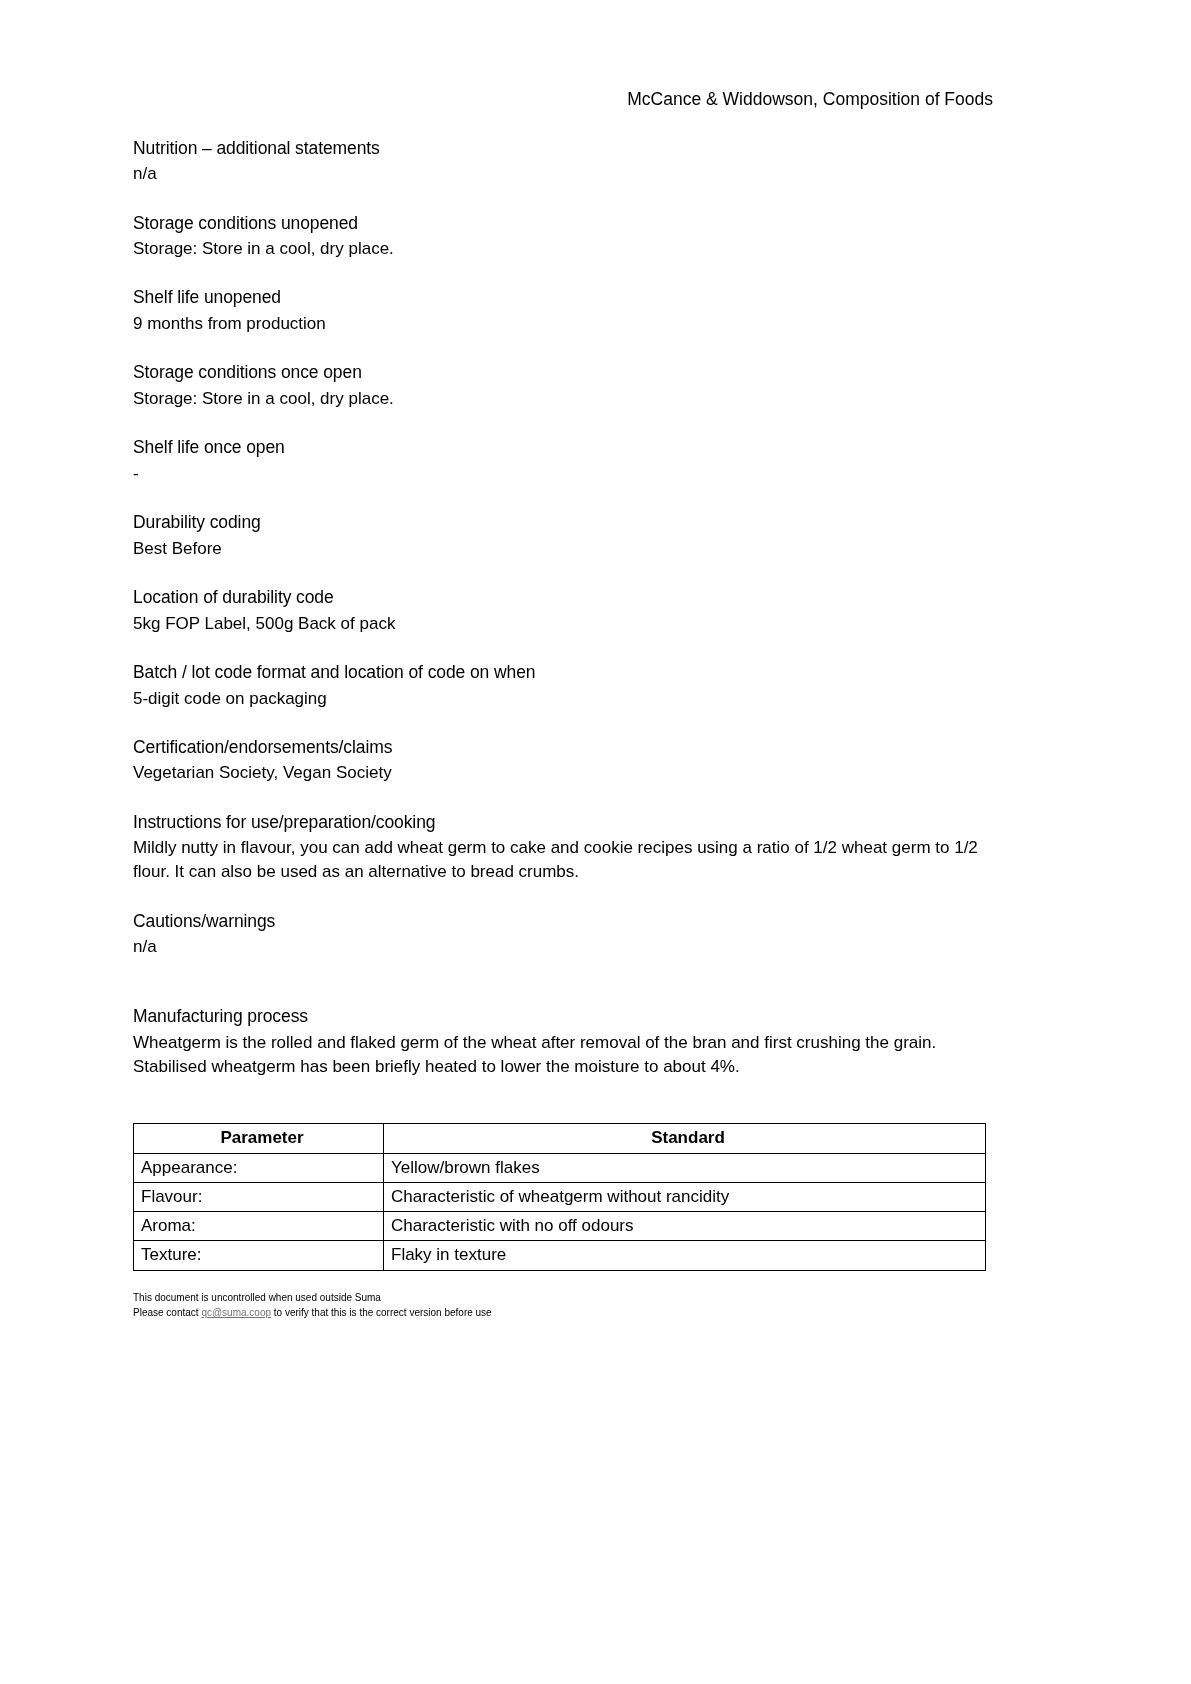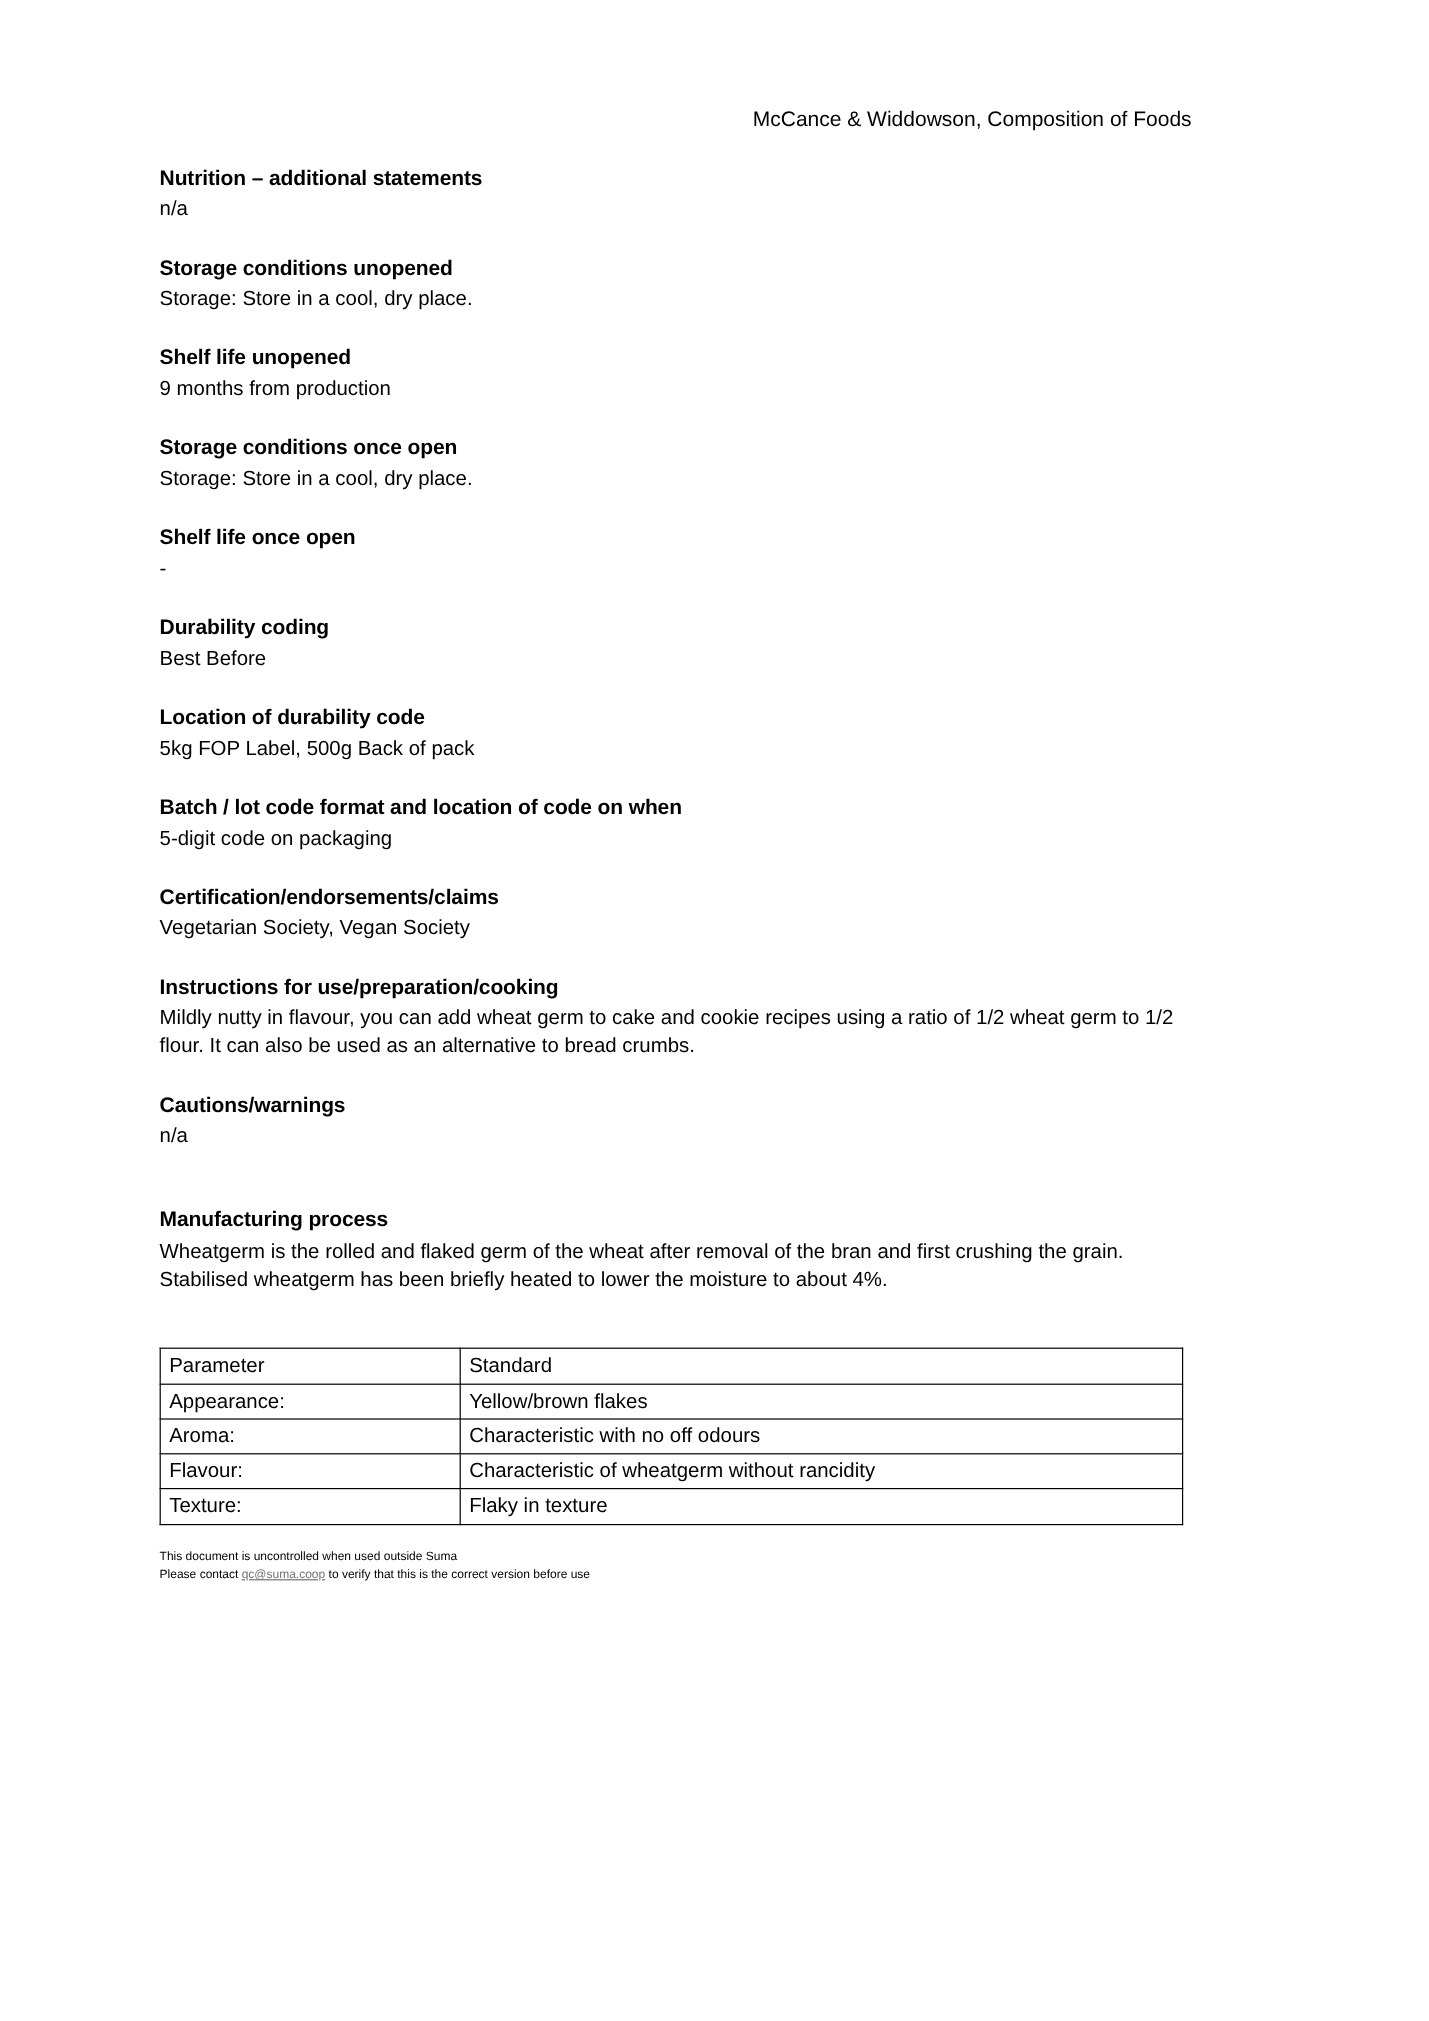--- a/index.html
+++ b/index.html
@@ -29,21 +29,21 @@
     font-size: 17.5px;
     line-height: 1.35;
     margin: 0 0 0 0;
     text-align: right;
   }
   .section {
     margin-top: 25px;
   }
   .section h2 {
     font-size: 17.5px;
-    font-weight: bold;
+    font-weight: normal;
     margin: 0 0 3px 0;
     line-height: 1.3;
     letter-spacing: -0.1px;
   }
   .section p {
     font-size: 17px;
     margin: 0;
     line-height: 1.42;
   }
   .section.wide-gap {
@@ -62,21 +62,22 @@
   }
   table.organoleptic td, table.organoleptic th {
     border: 1px solid #000000;
     font-size: 17px;
     padding: 3px 0 4px 7px;
     text-align: left;
     line-height: 1.25;
     font-weight: normal;
   }
   table.organoleptic th {
-    font-weight: normal;
+    font-weight: bold;
+    text-align: center;
   }
   table.organoleptic col.c1 { width: 250px; }
   table.organoleptic col.c2 { width: 602px; }
   .footer {
     position: absolute;
     left: 133px;
     top: 1290px;
     width: 860px;
     font-size: 10px;
     line-height: 1.5;
@@ -169,26 +170,26 @@
             <th>Parameter</th>
             <th>Standard</th>
           </tr>
         </thead>
         <tbody>
           <tr>
             <td>Appearance:</td>
             <td>Yellow/brown flakes</td>
           </tr>
           <tr>
+            <td>Flavour:</td>
+            <td>Characteristic of wheatgerm without rancidity</td>
+          </tr>
+          <tr>
             <td>Aroma:</td>
             <td>Characteristic with no off odours</td>
-          </tr>
-          <tr>
-            <td>Flavour:</td>
-            <td>Characteristic of wheatgerm without rancidity</td>
           </tr>
           <tr>
             <td>Texture:</td>
             <td>Flaky in texture</td>
           </tr>
         </tbody>
       </table>
     </div>
 
   </div>

